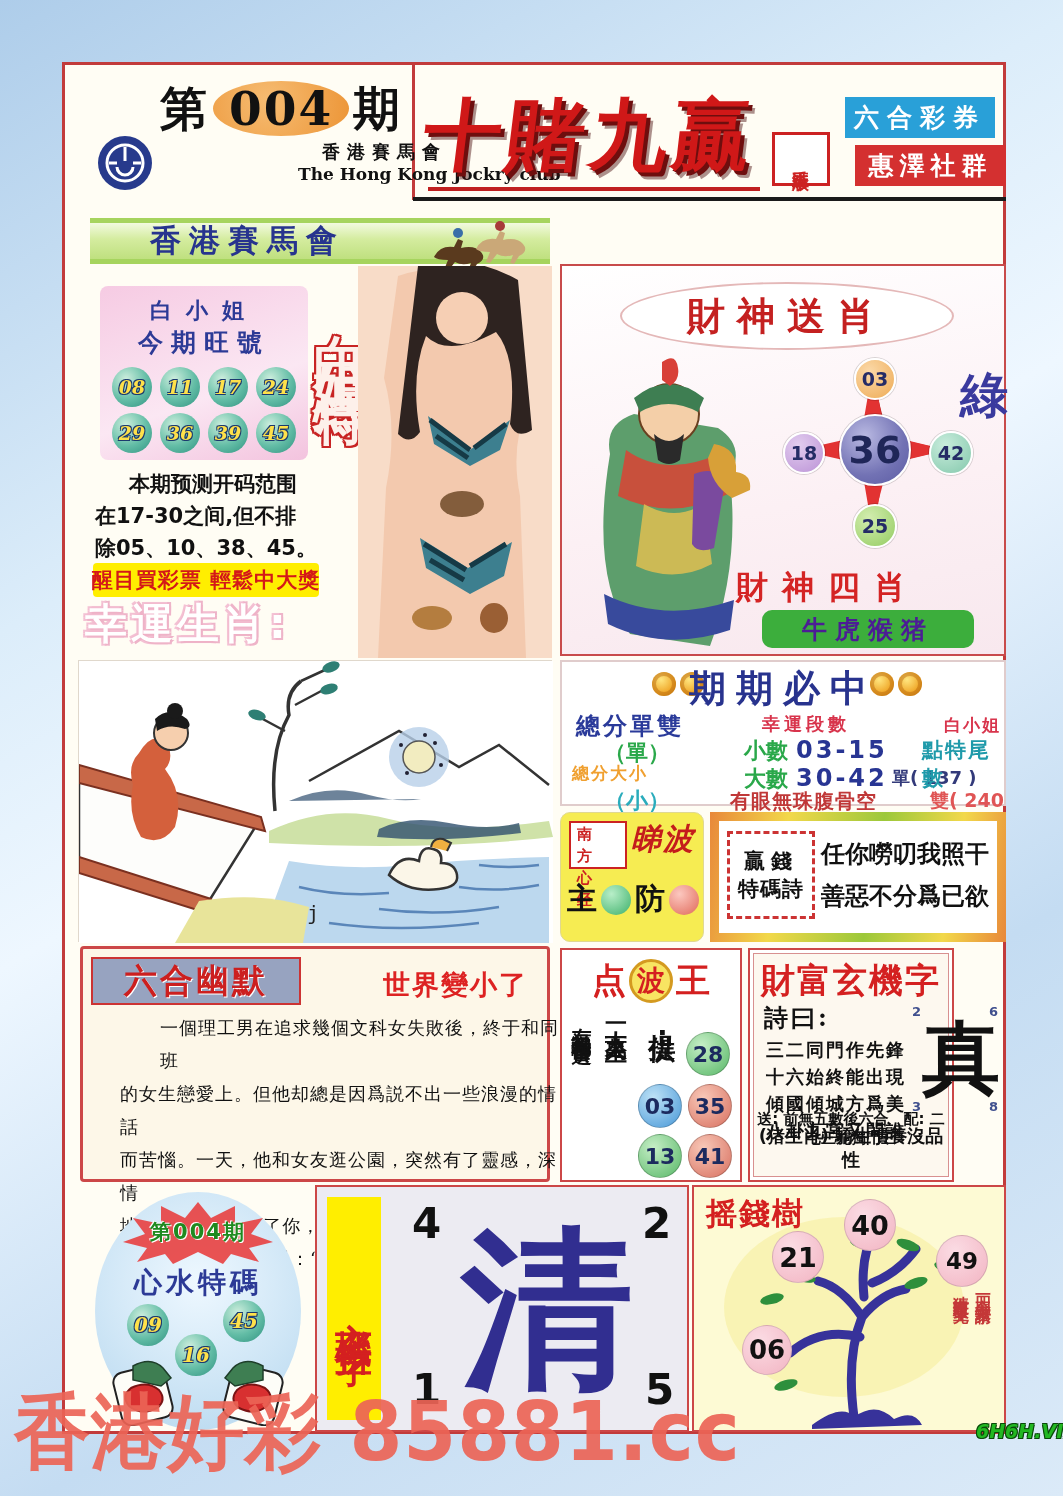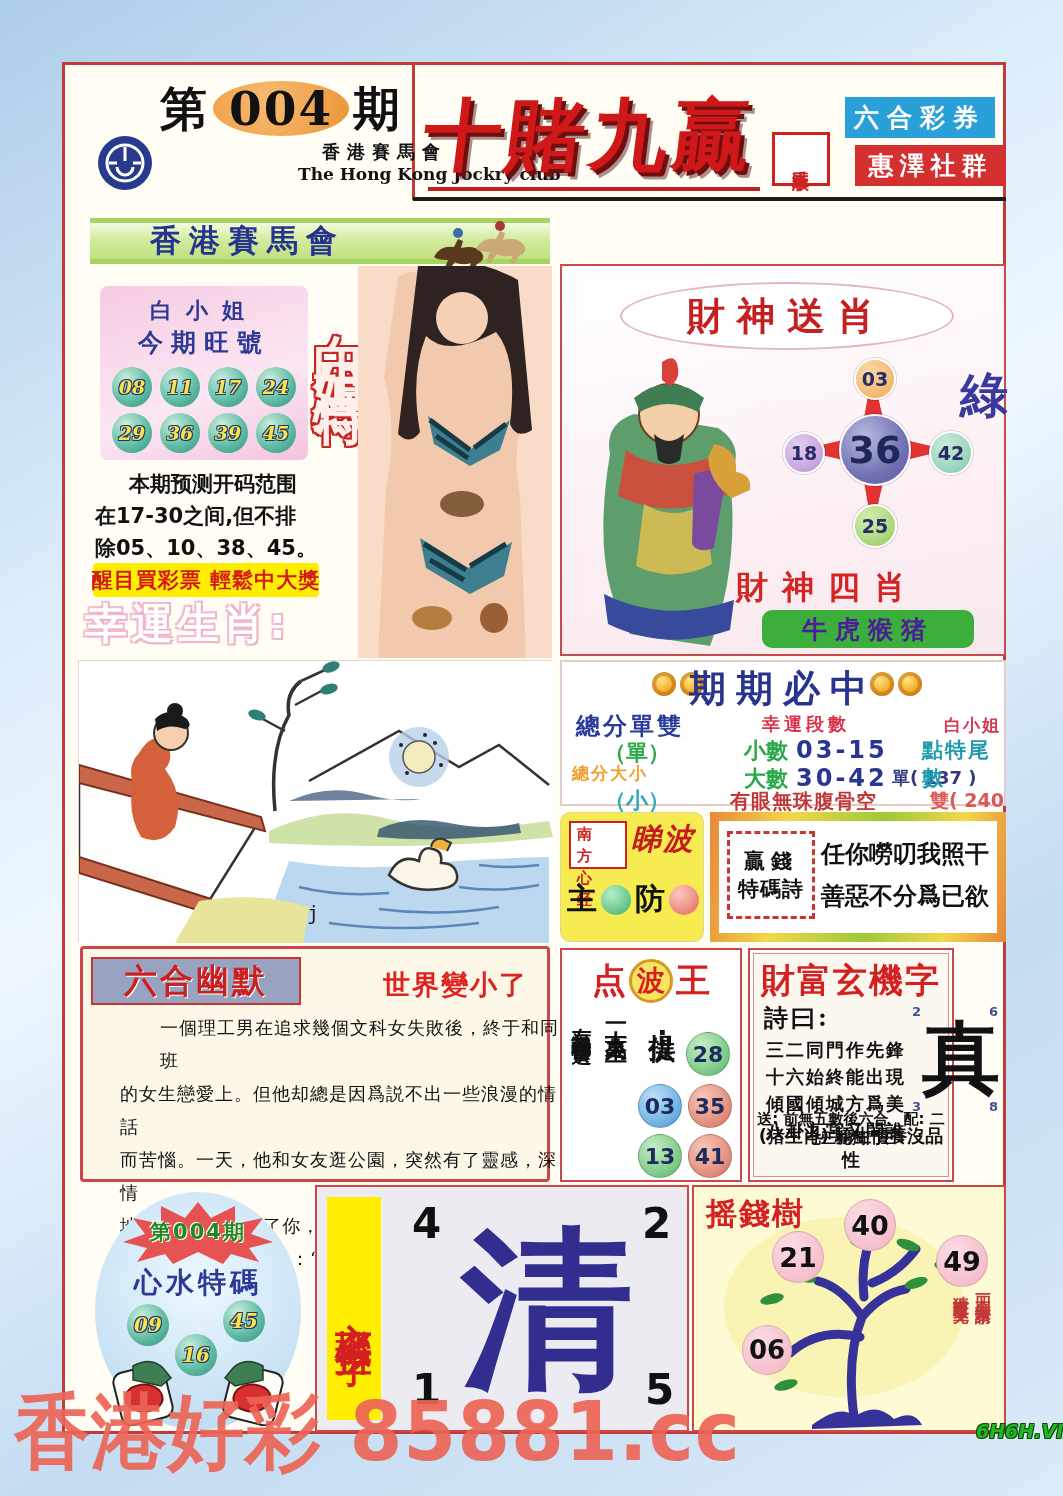--- a/index.html
+++ b/index.html
@@ -219,21 +219,21 @@
           justify-content:center;font-size:172px;font-weight:bold;color:#312e90;line-height:200px;}
   .moneytree{position:absolute;left:692px;top:1185px;width:314px;height:247px;background:#fdfad4;
              border:2px solid #cc4747;box-sizing:border-box;overflow:hidden;}
   .mt-title{position:absolute;left:12px;top:6px;font-size:31px;font-weight:bold;color:#d42020;
             font-family:"DejaVu Serif",serif;letter-spacing:2px;z-index:3;}
   .pball{position:absolute;border-radius:50%;display:flex;align-items:center;justify-content:center;
          font-weight:bold;color:#111;background:radial-gradient(circle at 36% 30%,#fbdce4,#f2b4c2);
          border:1px solid rgba(0,0,0,.12);z-index:3;}
   .mt-b1{left:150px;top:12px;width:50px;height:50px;font-size:27px;}
   .mt-b2{left:78px;top:44px;width:50px;height:50px;font-size:27px;}
-  .mt-b3{left:242px;top:48px;width:50px;height:50px;font-size:27px;}
+  .mt-b3{left:242px;top:48px;width:50px;height:50px;font-size:23px;}
   .mt-b4{left:48px;top:138px;width:48px;height:48px;font-size:26px;}
   .mt-vert{position:absolute;right:10px;top:96px;height:146px;writing-mode:vertical-rl;z-index:3;
            font-size:16px;font-weight:bold;color:#c43838;font-family:"DejaVu Serif",serif;
            letter-spacing:2px;line-height:22px;}
   
   .watermark{position:absolute;left:14px;top:1382px;font-size:76px;font-weight:bold;
              color:rgba(236,100,86,.92);letter-spacing:1px;white-space:nowrap;z-index:50;
              transform:scaleY(1.08);}
   .site{position:absolute;left:976px;top:1420px;font-size:19px;font-weight:bold;font-style:italic;
         color:#22b822;z-index:51;letter-spacing:0px;

